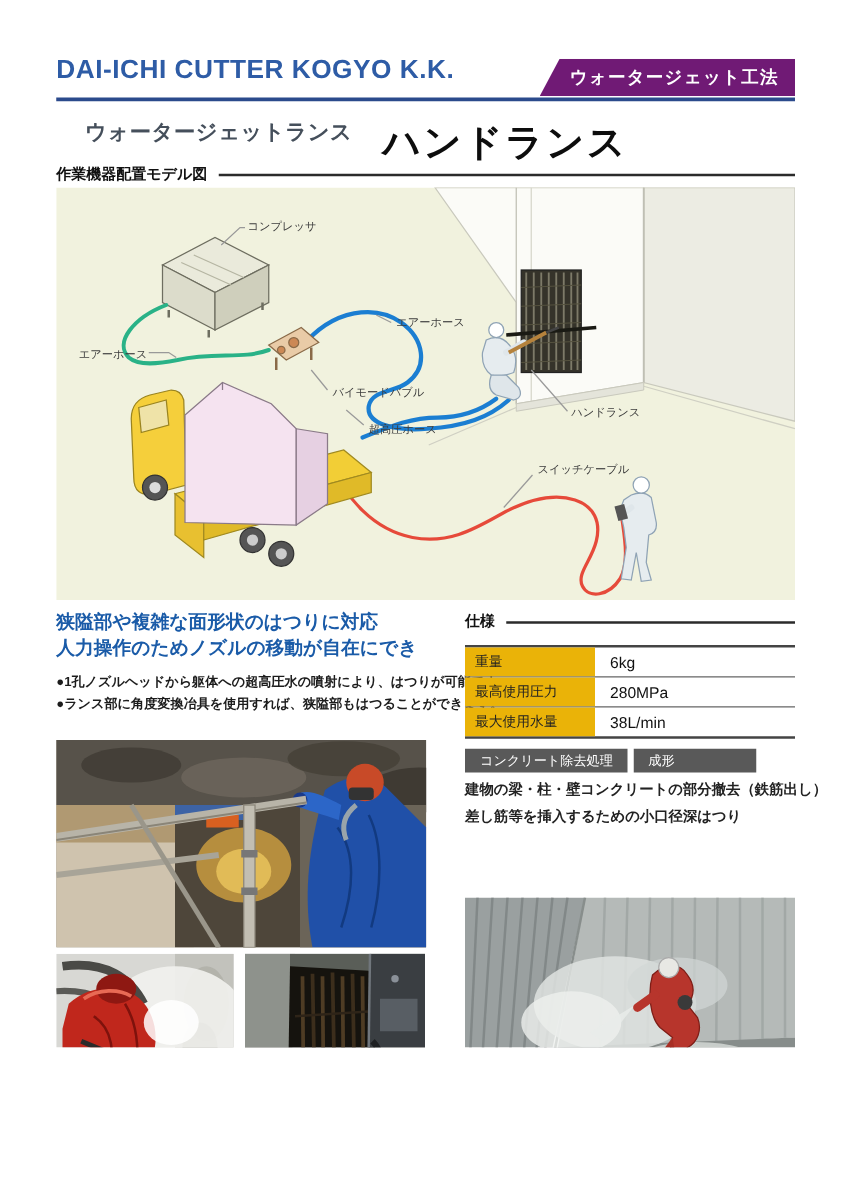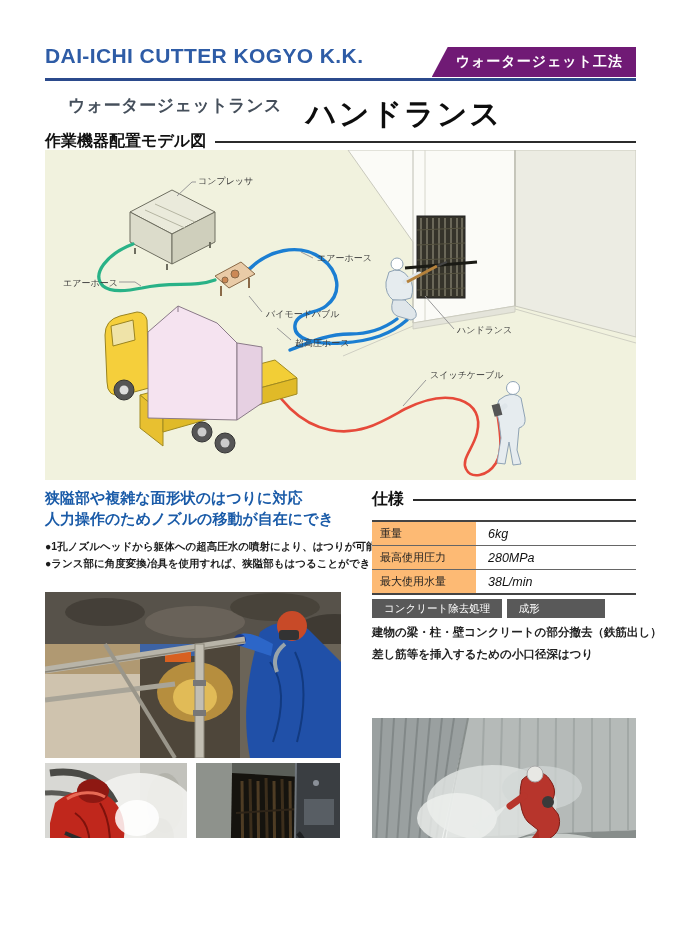--- a/index.html
+++ b/index.html
@@ -14,42 +14,42 @@
            padding:0 13px 0 24px;clip-path:polygon(16px 0,100% 0,100% 100%,0 100%);text-align:center;}
   .header-rule{position:absolute;left:45px;width:591px;top:78px;height:3px;background:#2b4a8c;}
 
   
   .title-row{position:absolute;left:45px;top:94px;display:flex;align-items:flex-start;gap:24px;margin-left:23px;}
   .title-category{font-size:17px;font-weight:600;color:#454f5b;letter-spacing:0.5px;}
   .title-product{font-size:30px;font-weight:bold;color:#0d0d0d;letter-spacing:2px;}
 
   
   .sec-head{display:flex;align-items:center;}
-  .sec-label{font-size:16px;font-weight:bold;color:#111;white-space:nowrap;}
+  .sec-label{font-size:12px;font-weight:bold;color:#111;white-space:nowrap;}
   .sec-line{flex:1;height:2px;background:#2b2b2b;margin-left:9px;}
   .model-head{position:absolute;left:45px;top:131px;width:591px;}
 
   
   .diagram{position:absolute;left:45px;top:150px;width:591px;height:330px;}
   .dlabel{font-size:9px;fill:#3c3c3c;}
 
   
   .features{position:absolute;left:45px;top:487px;width:330px;}
   .feat-head{font-size:15px;font-weight:bold;color:#1a5ba8;line-height:21px;white-space:nowrap;}
   .feat-bullets{margin-top:9px;}
   .feat-bullet{font-size:10.5px;font-weight:600;color:#1c1c1c;line-height:16.5px;white-space:nowrap;}
 
   
   .specs{position:absolute;left:372px;top:489px;width:264px;}
   .spec-table{margin-top:10px;border-top:2px solid #444;border-bottom:2px solid #444;}
   .spec-row{display:flex;height:23px;border-bottom:1px solid #666;}
   .spec-row:last-child{border-bottom:none;text-align:right;}
-  .spec-key{width:96px;background:#fdba74;display:flex;align-items:center;
+  .spec-key{width:96px;background:#eab308;display:flex;align-items:center;
             padding-left:8px;font-size:11px;color:#222;}
-  .spec-val{flex:1;display:flex;align-items:center;padding-left:12px;font-size:12.5px;color:#111;font-style:italic;}
+  .spec-val{flex:1;display:flex;align-items:center;padding-left:12px;font-size:12.5px;color:#111;}
 
   
   .apps{position:absolute;left:372px;top:592px;width:264px;}
   .app-badge{display:inline-block;background:#595959;color:#fff;font-size:10.5px;
              padding:2.5px 12px;margin-top:7px;text-align:left;min-width:74px;}
   .app-text{font-size:11.5px;font-weight:600;color:#222;margin-top:6px;line-height:16px;white-space:nowrap;}
 
   
   .photo{position:absolute;display:block;}
   .photo1{left:45px;top:592px;}

